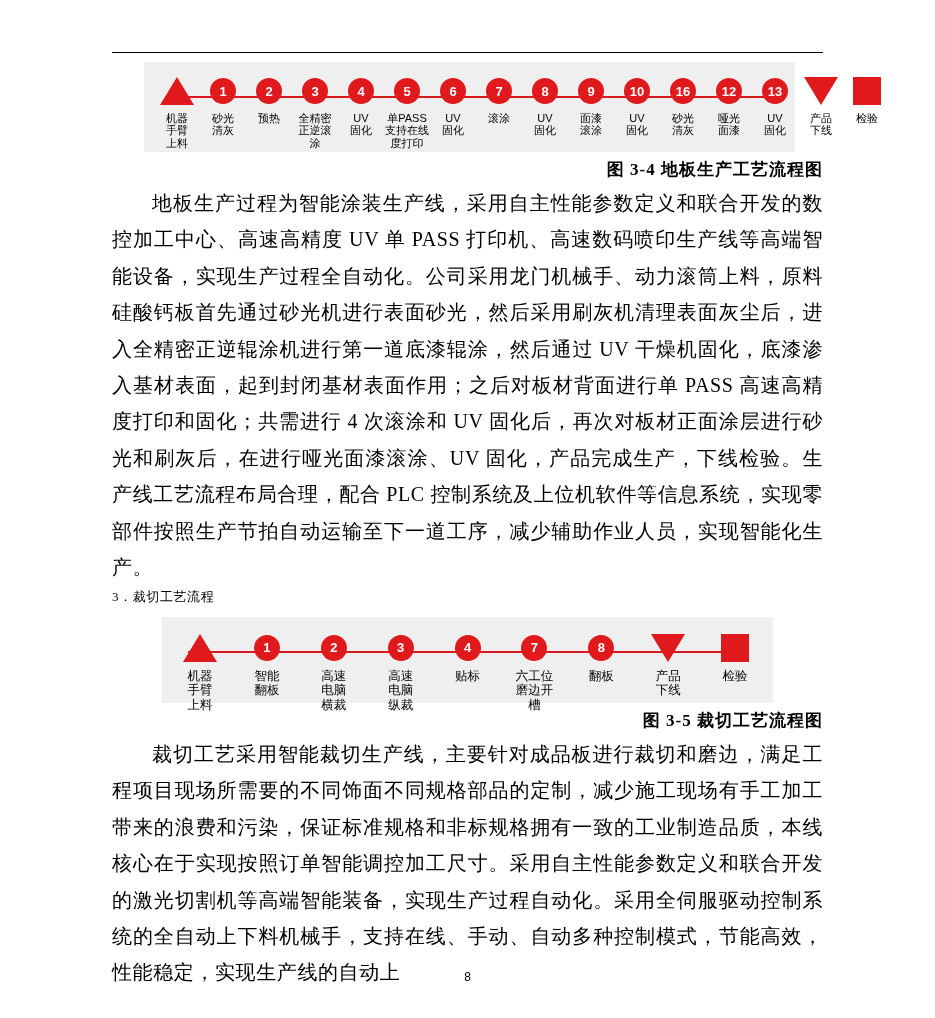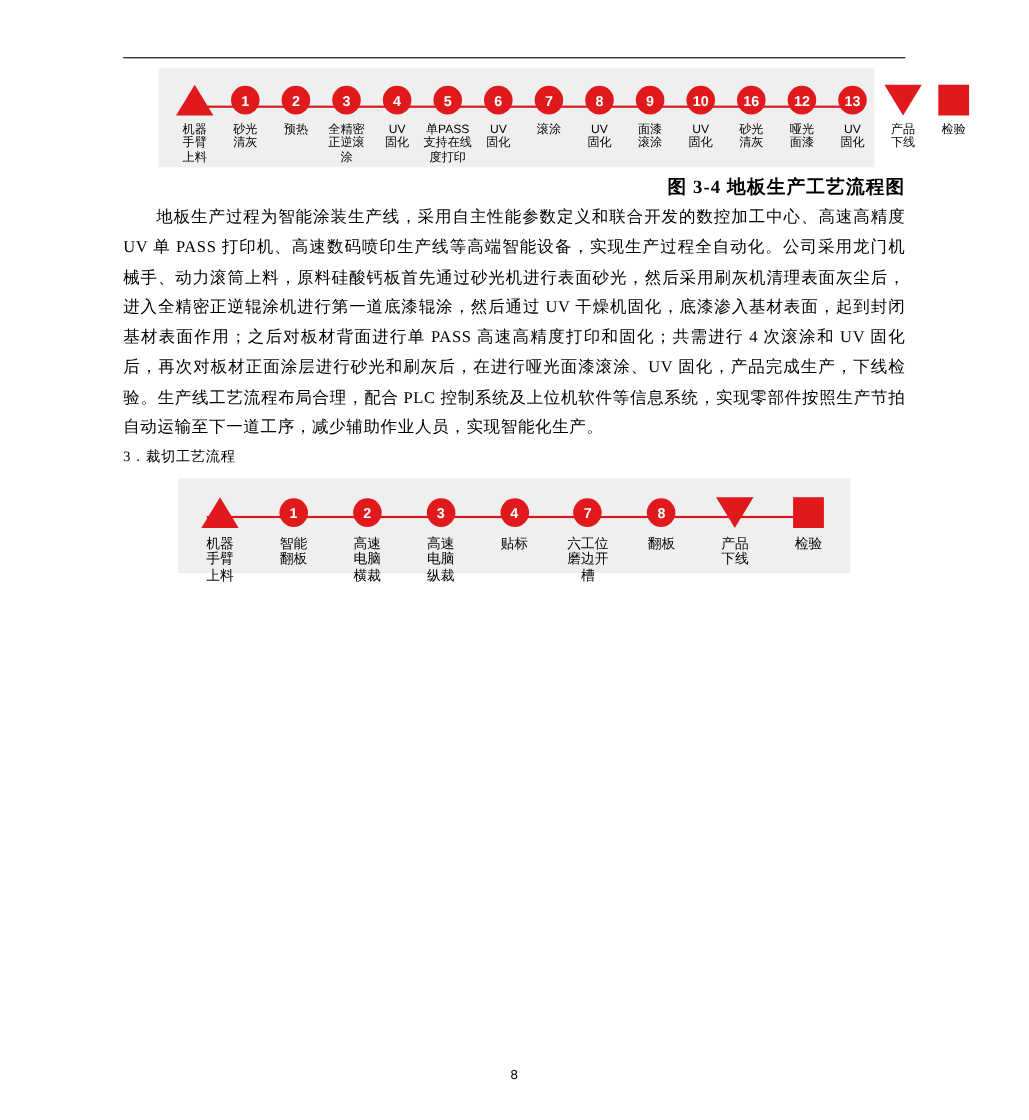--- a/index.html
+++ b/index.html
@@ -126,21 +126,21 @@
   .fig-caption {
     text-align: right;
     font-weight: bold;
     font-size: 17px;
     letter-spacing: 1px;
     margin: 6px 0 4px 0;
     font-family: "Liberation Serif", serif;
   }
 
   p.body {
-    font-size: 15px;
+    font-size: 20px;
     line-height: 1.82;
     text-align: justify;
     text-justify: inter-ideograph;
     margin: 0;
     text-indent: 2em;
     letter-spacing: 0.6px;
   }
   .section-head {
     font-size: 13px;
     line-height: 1.82;
@@ -354,17 +354,19 @@
 下线</div>
           </div>
           <div class="node">
             <div class="shape">
               <div class="square"></div>
             </div>
             <div class="node-label">检验</div>
           </div>
         </div>
     </div>
-
+    <div class="fig-caption">图 3-5 裁切工艺流程图</div>
+
+    <p class="body">裁切工艺采用智能裁切生产线，主要针对成品板进行裁切和磨边，满足工程项目现场所需要的不同饰面不同规格部品的定制，减少施工现场有手工加工带来的浪费和污染，保证标准规格和非标规格拥有一致的工业制造品质，本线核心在于实现按照订单智能调控加工尺寸。采用自主性能参数定义和联合开发的激光切割机等高端智能装备，实现生产过程自动化。采用全伺服驱动控制系统的全自动上下料机械手，支持在线、手动、自动多种控制模式，节能高效，性能稳定，实现生产线的自动上</p>
   </div>
 
   <div class="pagenum">8</div>
 </div>
 
 </body></html>

